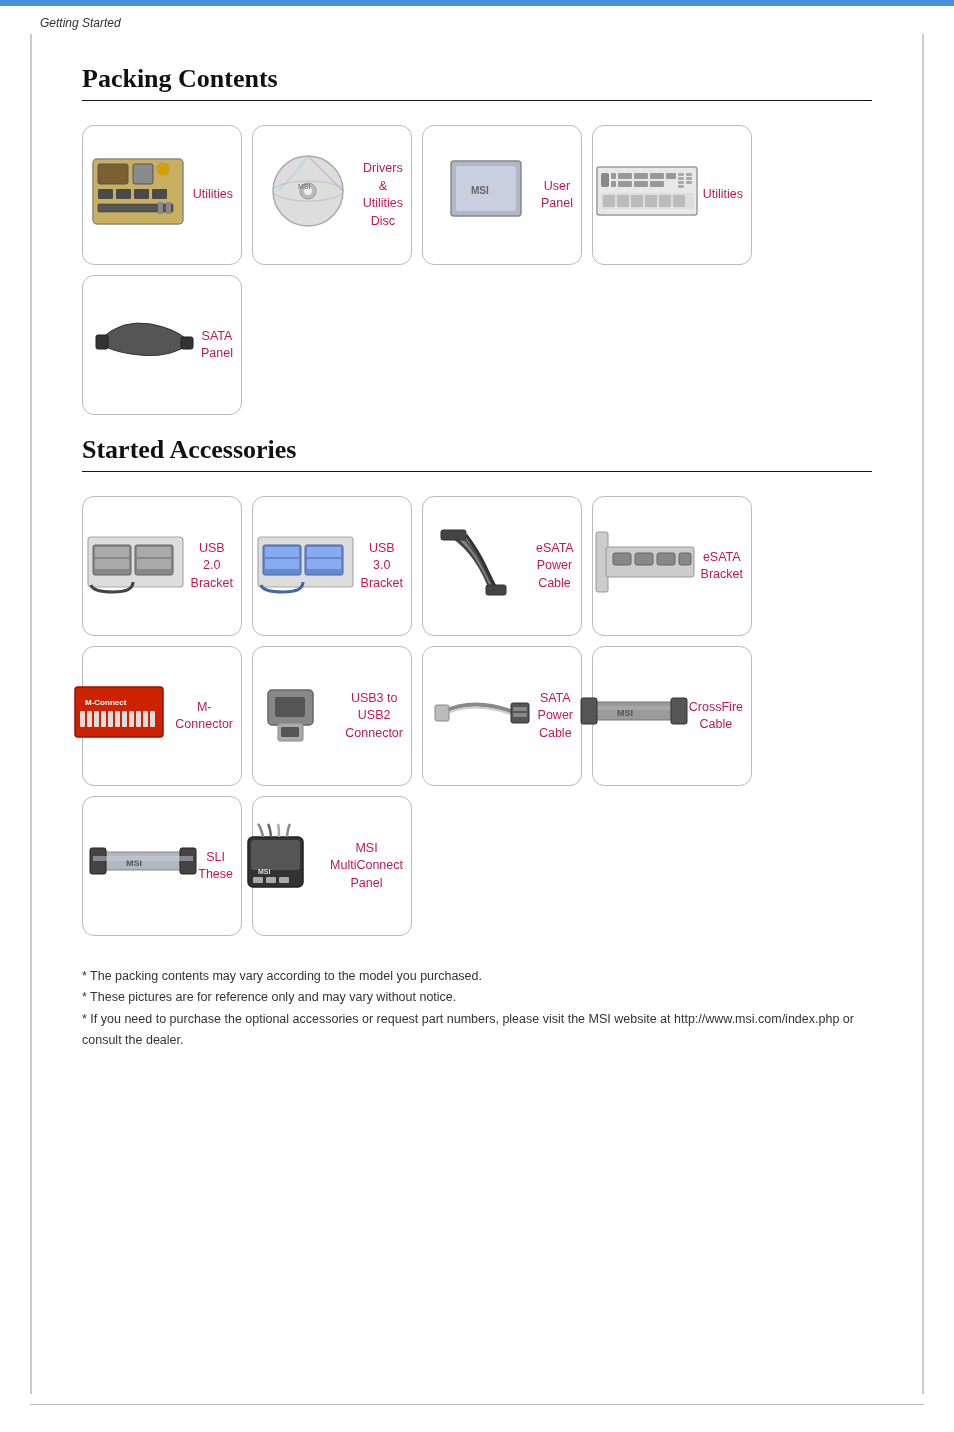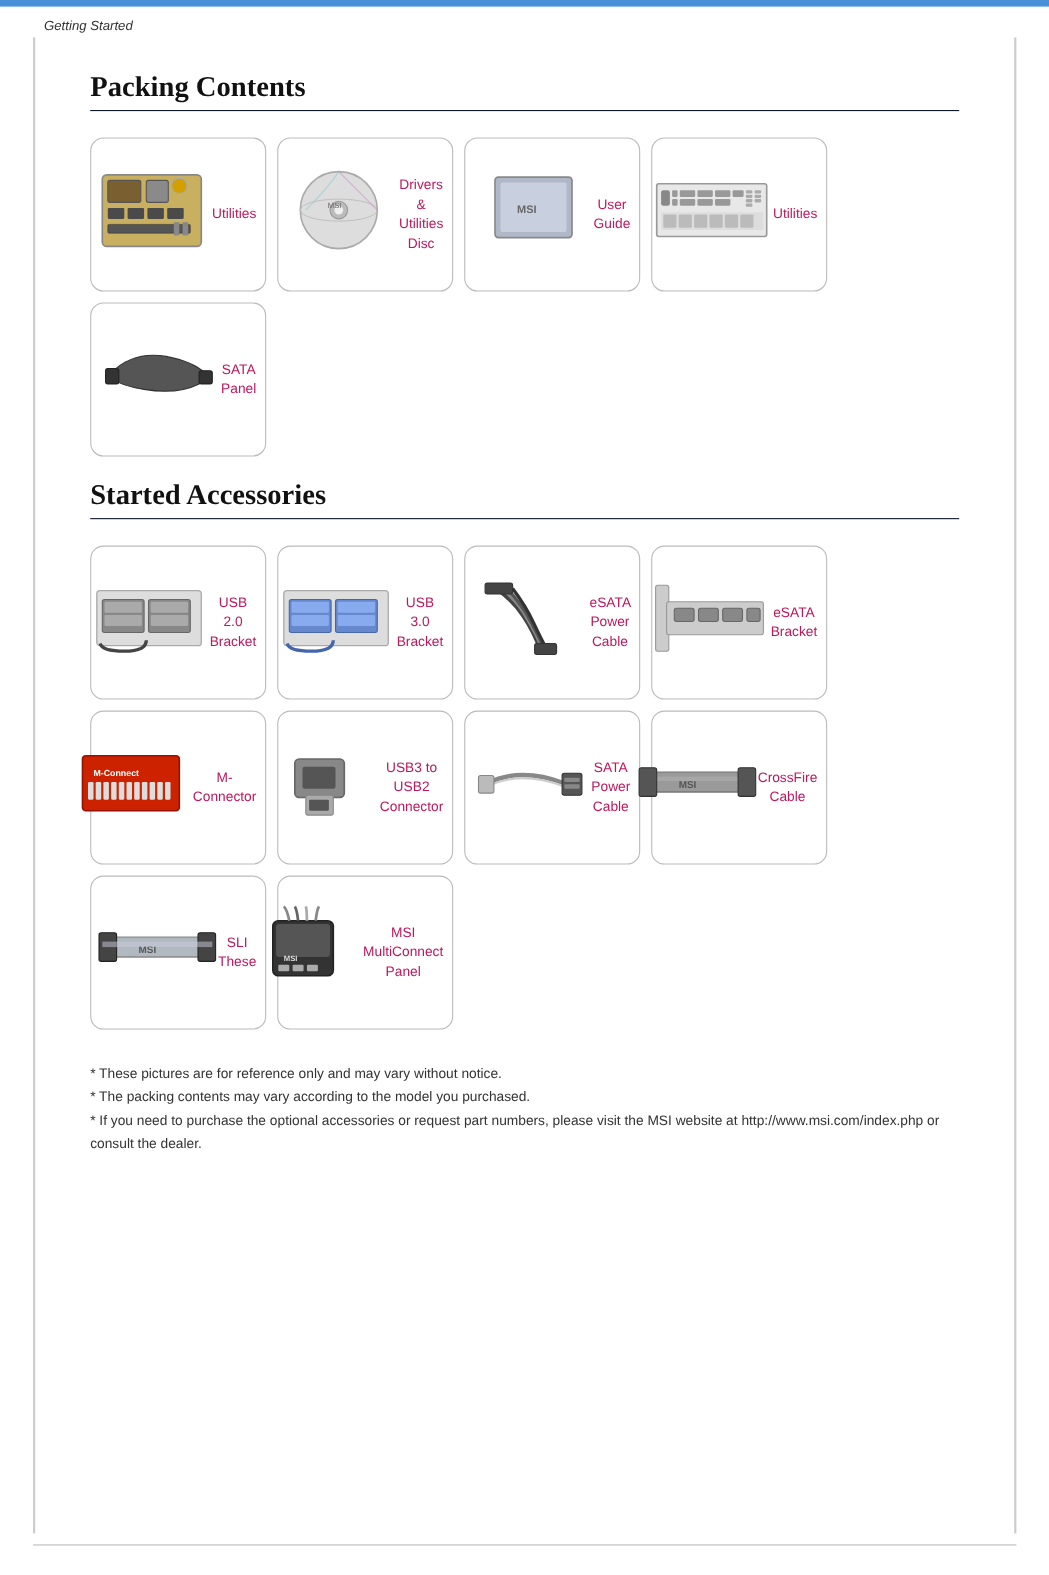--- a/index.html
+++ b/index.html
@@ -148,21 +148,21 @@
       </div>
 
       <div class="item-box">
         <div class="item-image">
           <svg width="90" height="70" viewBox="0 0 90 70">
             <rect x="10" y="5" width="70" height="55" rx="3" fill="#b0b8c8" stroke="#888" stroke-width="1.5"></rect>
             <rect x="15" y="10" width="60" height="45" rx="2" fill="#c8d0e0"></rect>
             <text x="30" y="38" font-size="10" fill="#666" font-family="Arial" font-weight="bold">MSI</text>
           </svg>
         </div>
-        <div class="item-label">User Guide</div>
+        <div class="item-label">User Panel</div>
       </div>
 
       <div class="item-box">
         <div class="item-image">
           <svg width="105" height="65" viewBox="0 0 105 65">
             <rect x="2" y="8" width="100" height="48" rx="2" fill="#e8e8e8" stroke="#999" stroke-width="1.5"></rect>
 
             <rect x="6" y="14" width="8" height="14" rx="2" fill="#888"></rect>
             <rect x="16" y="14" width="5" height="6" rx="1" fill="#999"></rect>
             <rect x="16" y="22" width="5" height="6" rx="1" fill="#999"></rect>
@@ -376,22 +376,22 @@
             <rect x="33" y="55" width="10" height="6" rx="1" fill="#aaa"></rect>
             <rect x="46" y="55" width="10" height="6" rx="1" fill="#aaa"></rect>
           </svg>
         </div>
         <div class="item-label">MSI<br>MultiConnect<br>Panel</div>
       </div>
 
     </div>
 
     <div class="footer-notes">
+      <div>* The packing contents may vary according to the model you purchased.</div>
       <div>* These pictures are for reference only and may vary without notice.</div>
-      <div>* The packing contents may vary according to the model you purchased.</div>
       <div>* If you need to purchase the optional accessories or request part numbers, please visit the MSI website at http://www.msi.com/index.php or consult the dealer.</div>
     </div>
 
   </div>
 
   <div class="bottom-bar">
     <div class="page-num">1-2</div>
   </div>
 </div>
 

